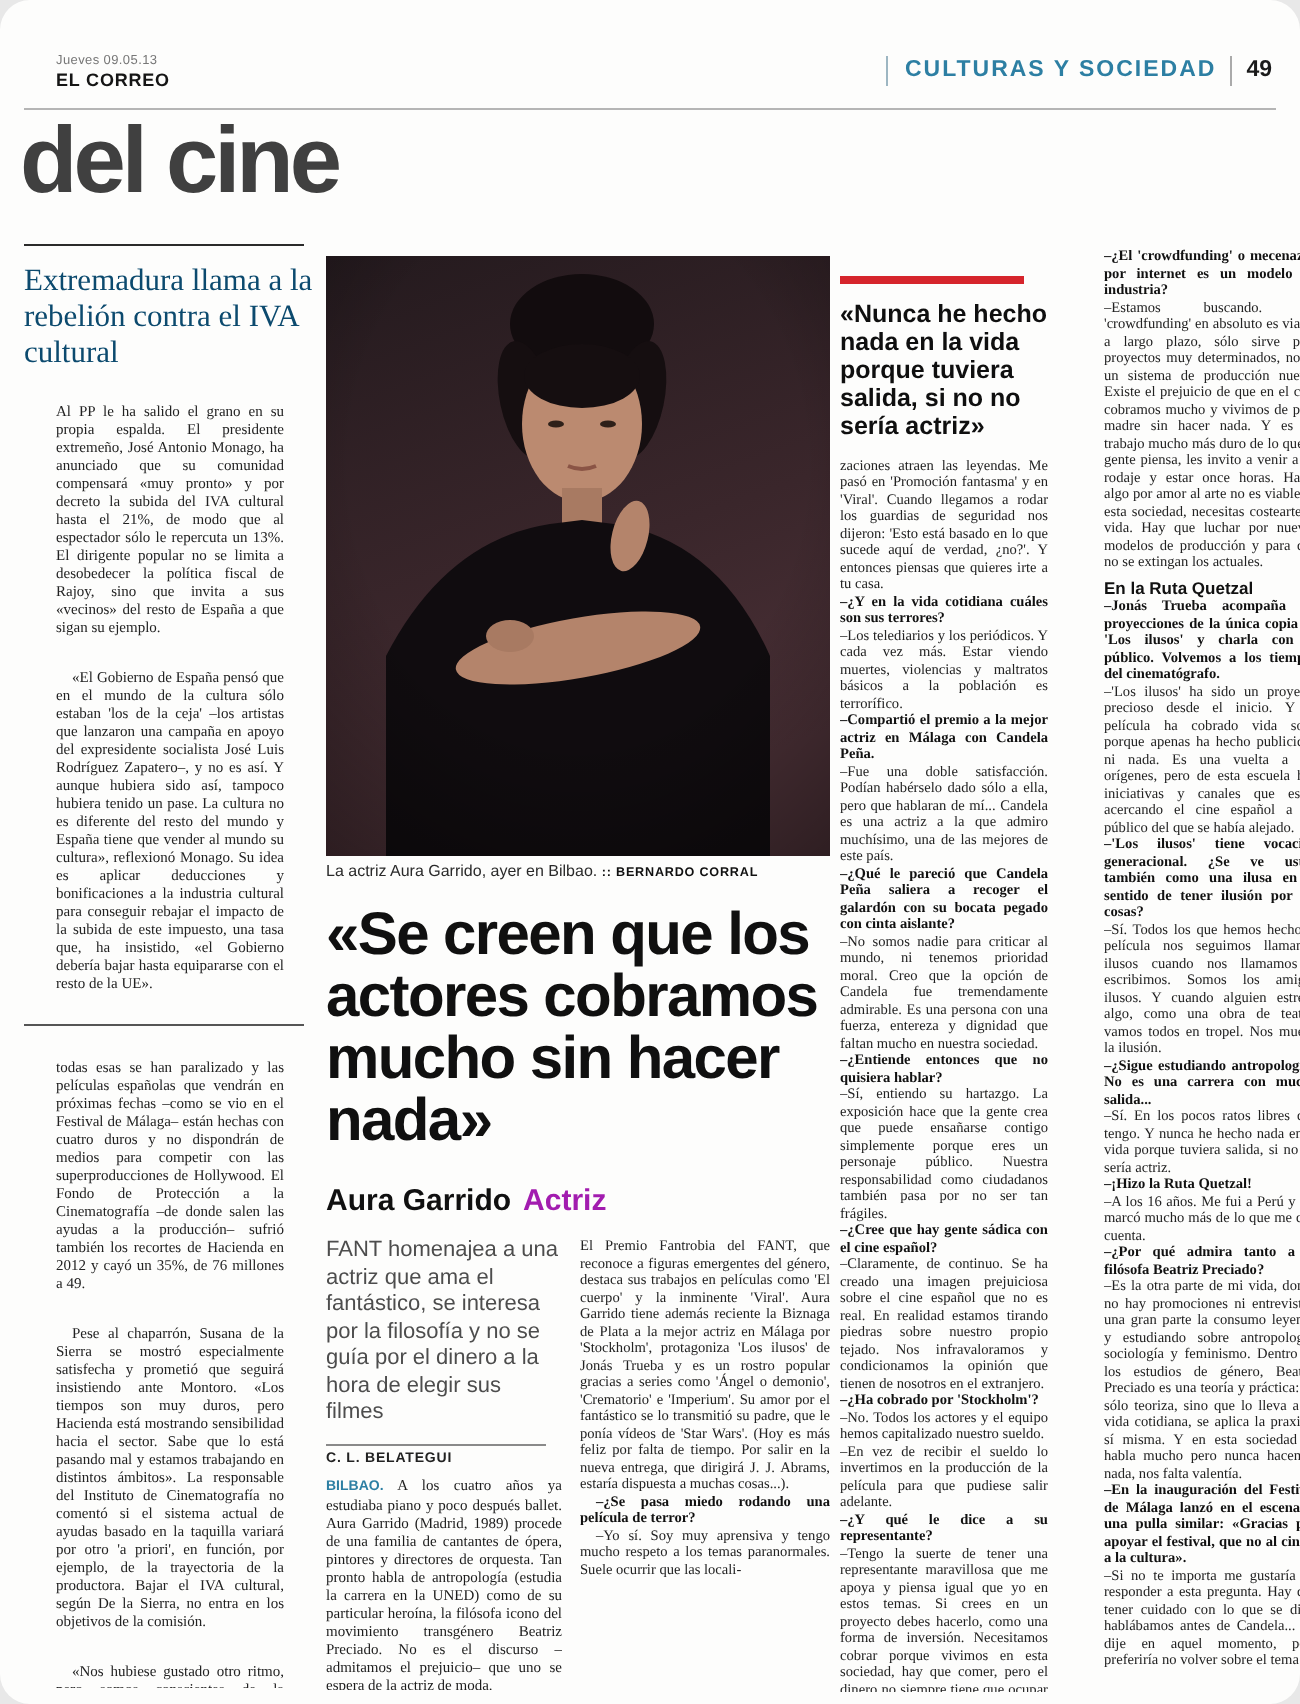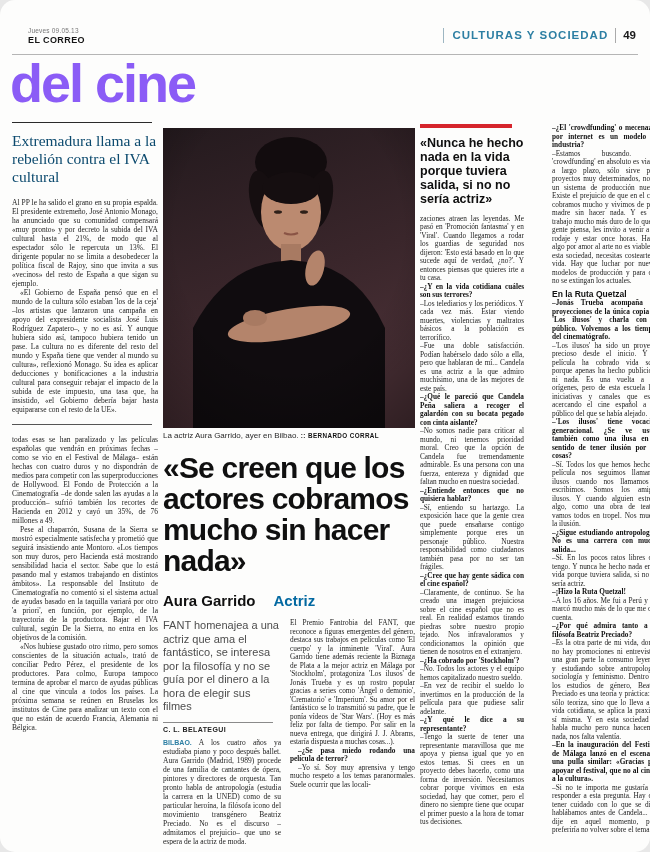--- a/index.html
+++ b/index.html
@@ -11,55 +11,55 @@
   .hdr-mast{position:absolute;left:28px;top:35px;font-family:"Liberation Sans",sans-serif;
             font-size:9px;font-weight:800;color:#151515;letter-spacing:.4px;}
   .hdr-right{position:absolute;right:14px;top:28px;display:flex;align-items:flex-start;gap:7px;}
   .hdr-section{font-family:"Liberation Sans",sans-serif;font-size:11.5px;font-weight:800;
                color:#2d7fa3;letter-spacing:1px;border-left:1.5px solid #9db6c2;padding-left:8px;line-height:15px;}
   .hdr-page{font-family:"Liberation Sans",sans-serif;font-size:11.5px;font-weight:800;color:#1a1a1a;
             border-left:1px solid #aaa;padding-left:7px;line-height:15px;}
   .hdr-rule{position:absolute;left:12px;right:12px;top:54px;border-top:1px solid #b5b5b5;}
   
   .headline{position:absolute;left:10px;top:56px;font-family:"Liberation Sans",sans-serif;
-            font-size:54px;font-weight:800;letter-spacing:-2px;color:#8b5cf6;line-height:1;}
+            font-size:47px;font-weight:800;letter-spacing:-2px;color:#404040;line-height:1;}
   
   .col-left{position:absolute;left:12px;top:122px;width:146px;height:722px;overflow:hidden;}
   .lrule{border-top:1.5px solid #2a2a2a;width:140px;margin:0 0 9px 0;}
   .subhead{font-family:"Liberation Serif",serif;font-weight:400;font-size:15.5px;line-height:1.15;
            color:#0c4a6e;margin:0 0 13px 0;}
-  .newsbody p{font-size:7.5px;line-height:9px;text-align:justify;margin:0;color:#222;}
+  .newsbody p{font-size:7.5px;line-height:9px;text-align:justify;margin:16px;color:#222;}
   .newsbody p + p{text-indent:8px;}
   .divider{border-top:1px solid #555;margin:10px 6px 10px 0;}
   
   .photo{position:absolute;left:163px;top:128px;width:252px;height:300px;}
   .caption{position:absolute;left:163px;top:431px;width:252px;font-family:"Liberation Sans",sans-serif;
            font-size:8px;color:#2a2a2a;}
   .credit{font-size:6.3px;font-weight:800;letter-spacing:.4px;color:#111;}
   
   .pullquote{position:absolute;left:163px;top:452px;width:254px;font-family:"Liberation Sans",sans-serif;
              font-size:30px;line-height:31px;font-weight:800;letter-spacing:-.8px;color:#101010;}
   
   .byline{position:absolute;left:163px;top:592px;font-family:"Liberation Sans",sans-serif;
           font-size:15px;font-weight:800;color:#101010;}
-  .byline .role{color:#0369a1;margin-left:18px;}
+  .byline .role{color:#a21caf;margin-left:6px;}
   
   .introcol{position:absolute;left:163px;top:619px;width:118px;height:226px;overflow:hidden;}
   .intro{font-family:"Liberation Sans",sans-serif;font-size:11px;line-height:13.5px;color:#4d4d4d;margin:0;}
   .author-rule{border-top:1px solid #8a8a8a;width:110px;margin:8px 0 3px 0;}
   .author{font-family:"Liberation Sans",sans-serif;font-size:7px;font-weight:800;letter-spacing:.4px;color:#222;}
   .lead{font-size:7.5px;line-height:9px;text-align:justify;margin:5px 0 0 0;}
   .loc{color:#2d7fa3;font-weight:700;font-family:"Liberation Sans",sans-serif;font-size:7px;}
   .midcol2{position:absolute;left:290px;top:619px;width:125px;height:226px;overflow:hidden;}
   
   .qa p{font-size:7.3px;line-height:8.5px;text-align:justify;margin:0;color:#222;}
   .qa p.q{font-weight:700;color:#111;}
   .qa p.sub{font-family:"Liberation Sans",sans-serif;font-weight:800;font-size:8.5px;margin:4px 0 1px 0;
             text-align:left;color:#111;}
-  .col3{position:absolute;left:420px;top:124px;width:104px;height:708px;overflow:hidden;}
+  .col3{position:absolute;left:420px;top:138px;width:104px;height:708px;overflow:hidden;}
   .redbar{width:92px;height:3.5px;background:#d6252c;margin-bottom:8px;}
   .quote3{font-family:"Liberation Sans",sans-serif;font-size:12.5px;line-height:14px;font-weight:800;
           color:#0f0f0f;margin:0 0 9px 0;}
   .col4{position:absolute;left:552px;top:124px;width:107px;height:722px;overflow:hidden;}
 </style>
 </head>
 <body>
 
 <div id="page">
 
@@ -148,20 +148,21 @@
       <p class="a">–Yo sí. Soy muy aprensiva y tengo mucho respeto a los temas paranormales. Suele ocurrir que las locali-</p>
     </div>
 
   <div class="col3">
     <div class="redbar"></div>
     <div class="quote3">«Nunca he hecho nada en la vida porque tuviera salida, si no no sería actriz»</div>
     <div class="qa">
         <p>zaciones atraen las leyendas. Me pasó en 'Promoción fantasma' y en 'Viral'. Cuando llegamos a rodar los guardias de seguridad nos dijeron: 'Esto está basado en lo que sucede aquí de verdad, ¿no?'. Y entonces piensas que quieres irte a tu casa.</p>
         <p class="q">–¿Y en la vida cotidiana cuáles son sus terrores?</p>
         <p class="a">–Los telediarios y los periódicos. Y cada vez más. Estar viendo muertes, violencias y maltratos básicos a la población es terrorífico.</p>
+        <p class="q">–Compartió el premio a la mejor actriz en Málaga con Candela Peña.</p>
         <p class="a">–Fue una doble satisfacción. Podían habérselo dado sólo a ella, pero que hablaran de mí... Candela es una actriz a la que admiro muchísimo, una de las mejores de este país.</p>
         <p class="q">–¿Qué le pareció que Candela Peña saliera a recoger el galardón con su bocata pegado con cinta aislante?</p>
         <p class="a">–No somos nadie para criticar al mundo, ni tenemos prioridad moral. Creo que la opción de Candela fue tremendamente admirable. Es una persona con una fuerza, entereza y dignidad que faltan mucho en nuestra sociedad.</p>
         <p class="q">–¿Entiende entonces que no quisiera hablar?</p>
         <p class="a">–Sí, entiendo su hartazgo. La exposición hace que la gente crea que puede ensañarse contigo simplemente porque eres un personaje público. Nuestra responsabilidad como ciudadanos también pasa por no ser tan frágiles.</p>
         <p class="q">–¿Cree que hay gente sádica con el cine español?</p>
         <p class="a">–Claramente, de continuo. Se ha creado una imagen prejuiciosa sobre el cine español que no es real. En realidad estamos tirando piedras sobre nuestro propio tejado. Nos infravaloramos y condicionamos la opinión que tienen de nosotros en el extranjero.</p>
         <p class="q">–¿Ha cobrado por 'Stockholm'?</p>
         <p class="a">–No. Todos los actores y el equipo hemos capitalizado nuestro sueldo.</p>
         <p class="a">–En vez de recibir el sueldo lo invertimos en la producción de la película para que pudiese salir adelante.</p>

